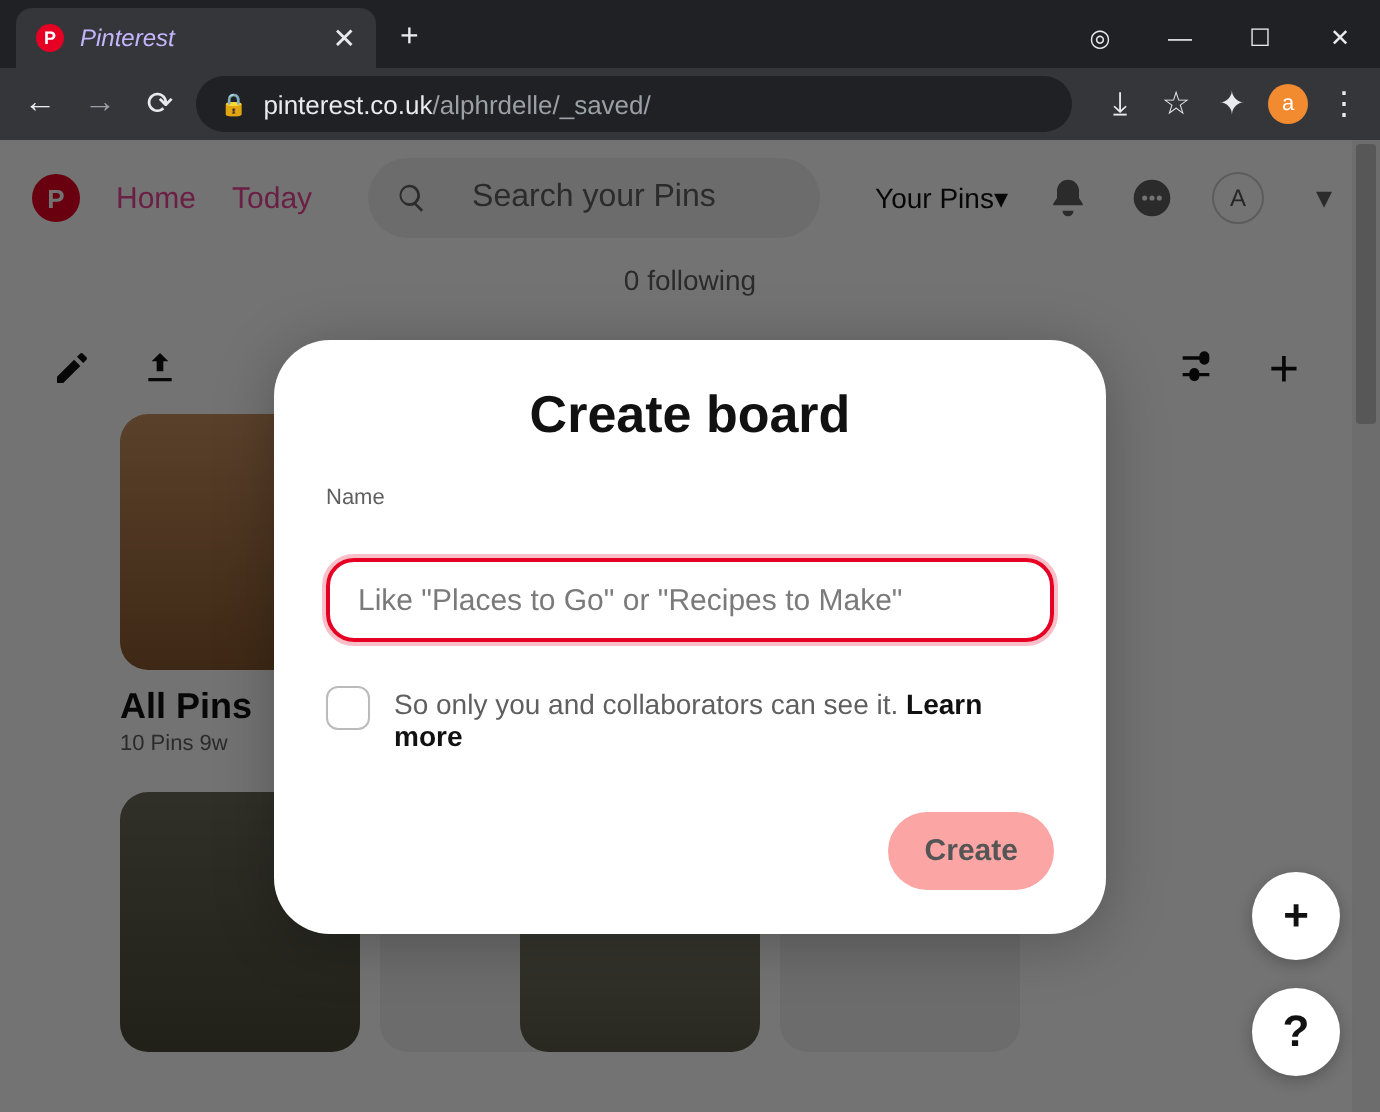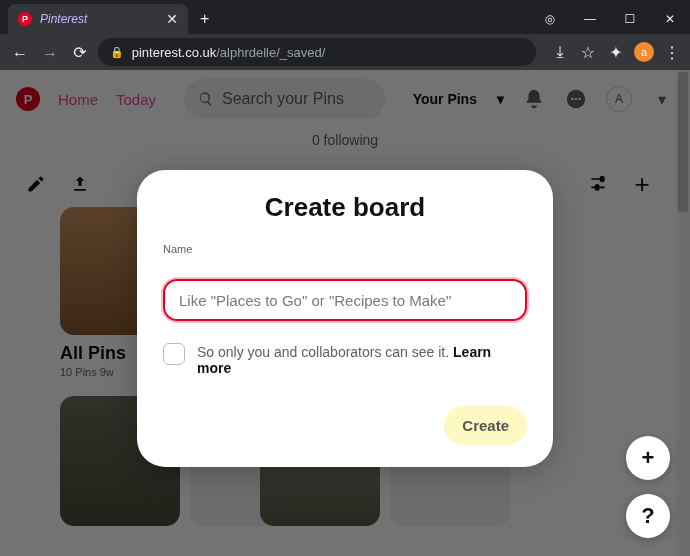--- a/index.html
+++ b/index.html
@@ -30,23 +30,23 @@
   
   .page-wrap { position: relative; width: 690px; height: 486px; background: #fff; }
   .page-dim { position: absolute; inset: 0; background: rgba(0,0,0,0.55); z-index: 5; }
   .page { position: absolute; inset: 0; overflow: hidden; }
   .scrollbar { position: absolute; right: 0; top: 0; bottom: 0; width: 14px; background: #f1f1f1; }
   .scrollbar-thumb { position: absolute; right: 2px; top: 2px; width: 10px; height: 140px; background: #c1c1c1; border-radius: 2px; }
   
   .p-header { height: 58px; display: flex; align-items: center; padding: 0 16px; gap: 18px; }
   .p-logo { width: 24px; height: 24px; border-radius: 50%; background: #e60023; color: #fff; font-weight: bold; display: flex; align-items: center; justify-content: center; font-size: 13px; }
   .p-nav { font-size: 15px; font-weight: 400; color: #ec4899; cursor: pointer; }
-  .p-search { flex: 1; height: 40px; background: #efefef; border-radius: 20px; display: flex; align-items: center; padding: 0 14px; gap: 8px; color: #5f5f5f; margin-left: 10px; }
+  .p-search { flex: 1; height: 40px; background: #efefef; border-radius: 20px; display: flex; align-items: center; padding: 0 14px; gap: 22px; color: #5f5f5f; margin-left: 10px; }
   .p-search svg { width: 16px; height: 16px; fill: #5f5f5f; }
-  .p-yourpins { font-size: 14px; font-weight: 700; color: #111; display: flex; align-items: center; gap: 20px; cursor: pointer; margin-left: 10px; }
+  .p-yourpins { font-size: 14px; font-weight: 400; color: #111; display: flex; align-items: center; gap: 0; cursor: pointer; margin-left: 10px; }
   .p-icon { width: 24px; height: 24px; display: flex; align-items: center; justify-content: center; color: #5f5f5f; cursor: pointer; }
   .p-avatar { width: 26px; height: 26px; border-radius: 50%; border: 1px solid #ccc; display: flex; align-items: center; justify-content: center; font-size: 12px; color: #555; }
   
   .profile-meta { text-align: center; color: #5f5f5f; font-size: 14px; padding: 4px 0 10px; }
   .profile-meta div { margin-bottom: 3px; }
   
   .action-row { display: flex; align-items: center; padding: 0 20px; height: 46px; }
   .act-icon { width: 32px; height: 32px; display: flex; align-items: center; justify-content: center; cursor: pointer; color: #111; margin-right: 12px; }
   .act-spacer { flex: 1; }
   
@@ -73,21 +73,21 @@
   .modal h1 { text-align: center; font-size: 26px; font-weight: 700; color: #111; margin-bottom: 20px; }
   .field-label { font-size: 11px; color: #5f5f5f; margin-bottom: 24px; display: block; }
   .name-input { width: 100%; height: 42px; border: 2px solid #e60023; outline: 2px solid rgba(230,0,35,0.25); border-radius: 14px; padding: 0 14px; font-size: 15px; color: #111; }
   .name-input::placeholder { color: #7a7a7a; }
   .secret-row { display: flex; gap: 12px; margin-top: 22px; align-items: flex-start; }
   .checkbox { width: 22px; height: 22px; border: 1px solid #bbb; border-radius: 6px; flex-shrink: 0; cursor: pointer; }
   .secret-title { font-size: 15px; font-weight: 700; color: #111; }
   .secret-sub { font-size: 14px; color: #5f5f5f; margin-top: 1px; }
   .secret-sub .lm { font-weight: 700; color: #111; cursor: pointer; }
   .modal-actions { display: flex; justify-content: flex-end; margin-top: 30px; }
-  .create-btn { background: #fef9c3; color: #555; font-weight: 600; font-size: 15px; border: none; border-radius: 22px; padding: 11px 18px; cursor: pointer; }
+  .create-btn { background: #fca5a5; color: #555; font-weight: 600; font-size: 15px; border: none; border-radius: 22px; padding: 11px 18px; cursor: pointer; }
 </style>
 </head>
 <body>
 
 <div class="titlebar">
   <div class="tab">
     <div class="tab-favicon">P</div>
     <div class="tab-title">Pinterest</div>
     <div class="tab-close">✕</div>
   </div>

